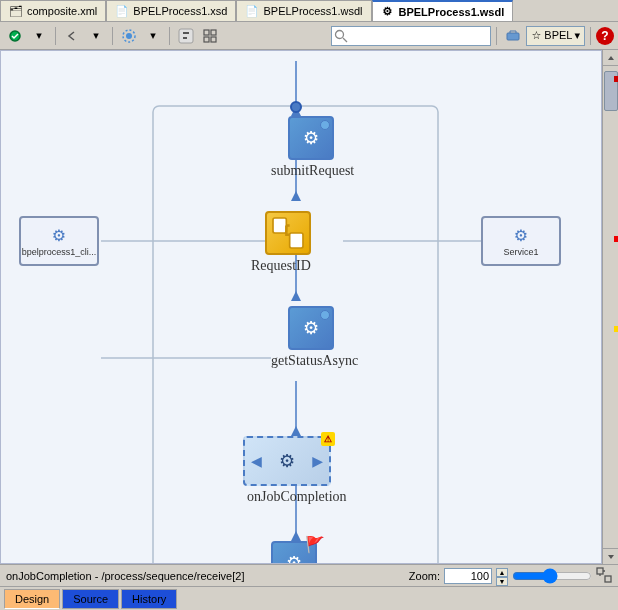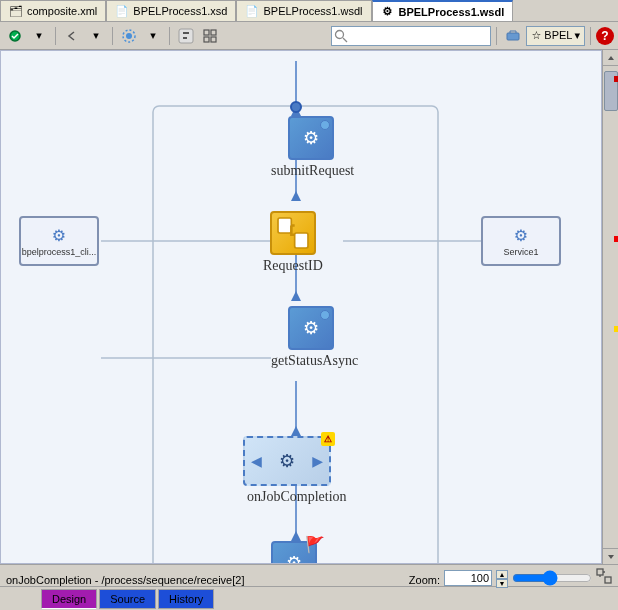--- a/index.html
+++ b/index.html
@@ -100,21 +100,21 @@
       flex: 1;
       background: #f0f4fa;
       overflow: hidden;
       position: relative;
       border: 1px solid #b0b8d0;
     }
 
     
     .status-bar {
       display: flex;
-      align-items: flex-end;
+      align-items: center;
       background: #d4d0c8;
       height: 22px;
       border-top: 1px solid #a0a0a0;
       padding: 0 6px;
       gap: 4px;
       font-size: 11px;
     }
     .status-text { flex: 1; }
     .zoom-label { }
     .zoom-input {
@@ -161,23 +161,22 @@
       display: flex;
       align-items: center;
       padding: 2px 10px;
       border: 1px solid #a0a0a0;
       background: #1d4ed8;
       cursor: pointer;
       font-size: 11px;
       height: 20px;
     }
     .bottom-tab.active {
-      background: #a21caf;
+      background: #fdba74;
       border-bottom: 1px solid #fff;
-      margin-left: 37px;
     }
 
     
     .node {
       position: absolute;
       display: flex;
       flex-direction: column;
       align-items: center;
       gap: 3px;
       cursor: pointer;
@@ -421,21 +420,21 @@
     <div style="position:absolute; left:289px; top:50px; width:12px; height:12px; border-radius:50%; background:#4a7bc4; border:2px solid #2a5ab0;"></div>
 
     <div class="node" style="left:270px; top:65px;">
       <div class="node-box">
         <span class="node-gear">⚙</span>
         <div style="position:absolute;top:2px;right:2px;width:10px;height:10px;background:#6aace4;border-radius:50%;border:1px solid #4a7bc4;"></div>
       </div>
       <span class="node-label">submitRequest</span>
     </div>
 
-    <div class="node" style="left:262px; top:160px;">
+    <div class="node" style="left:250px; top:160px;align-items:flex-end;">
       <div class="node-box orange">
         <svg width="24" height="24" viewBox="0 0 24 24">
           <rect x="3" y="3" width="8" height="9" rx="1" fill="#fff" stroke="#c8900a" stroke-width="1"></rect>
           <rect x="13" y="12" width="8" height="9" rx="1" fill="#fff" stroke="#c8900a" stroke-width="1"></rect>
           <path d="M11 7.5h2m-2 0V13h2" stroke="#c8900a" stroke-width="1.5" fill="none"></path>
         </svg>
       </div>
       <span class="node-label">RequestID</span>
     </div>
 

